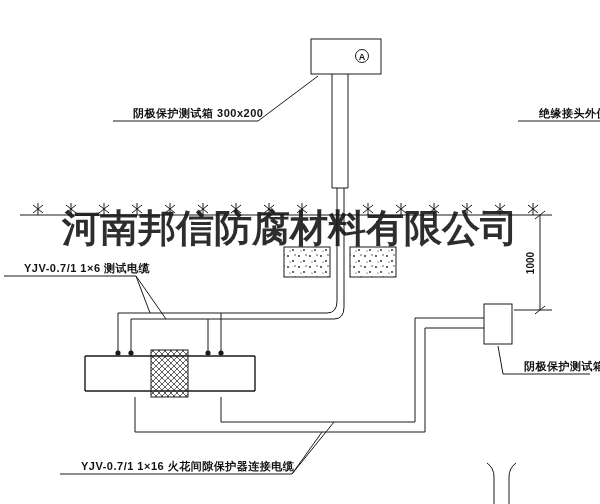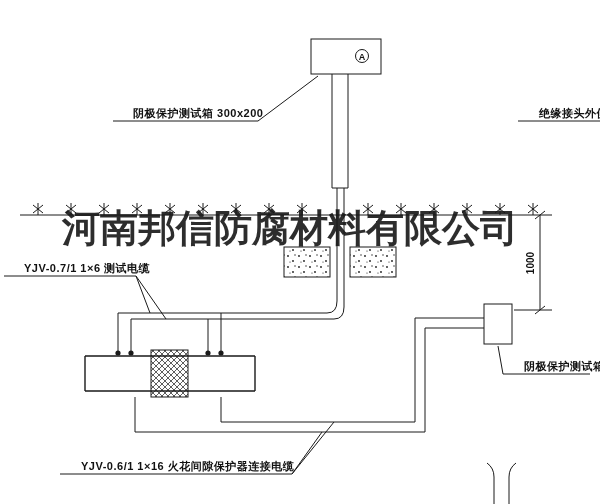--- a/index.html
+++ b/index.html
@@ -128,13 +128,13 @@
 <div class="watermark">河南邦信防腐材料有限公司</div>
 
 <div class="label" style="left:113px;top:106px;">阴极保护测试箱 300x200</div>
 
 <div class="label" style="left:519px;top:106px;">绝缘接头外侧电缆</div>
 
 <div class="label" style="left:4px;top:261px;">YJV-0.7/1 1×6 测试电缆</div>
 
 <div class="label" style="left:504px;top:359px;">阴极保护测试箱</div>
 
-<div class="label" style="left:61px;top:459px;">YJV-0.6/1 1×16 火花间隙保护器连接电缆</div>
+<div class="label" style="left:61px;top:459px;">YJV-0.7/1 1×16 火花间隙保护器连接电缆</div>
 
 </body></html>

